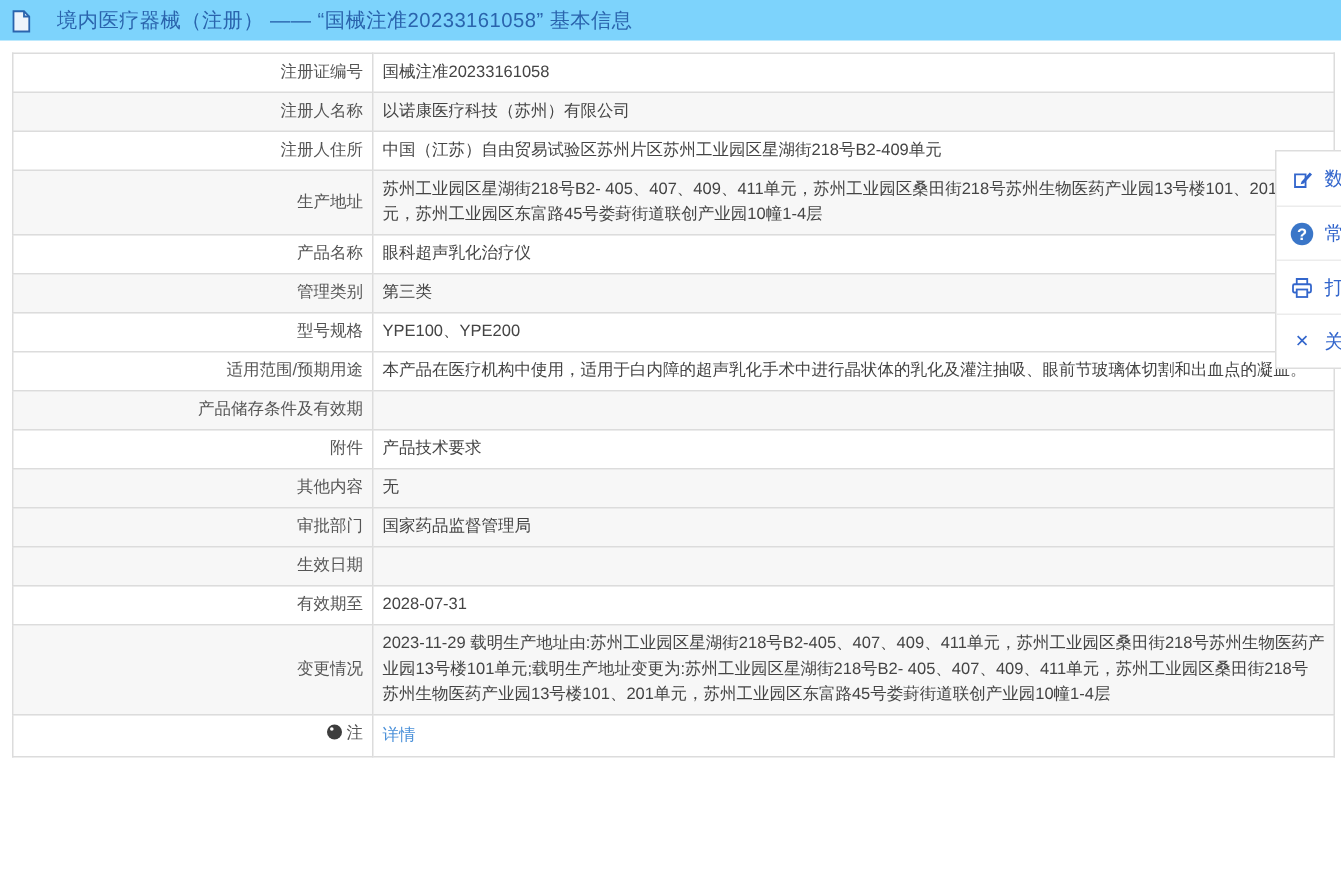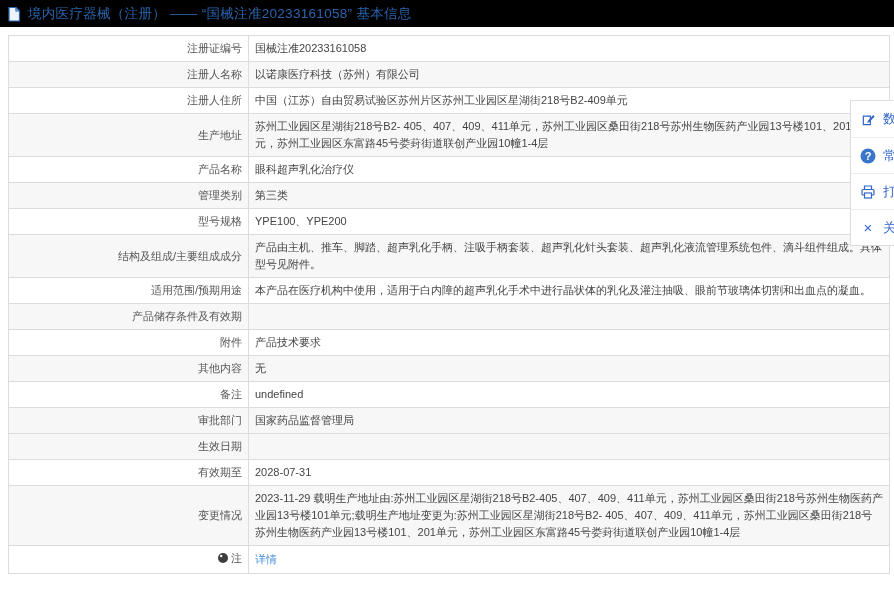--- a/index.html
+++ b/index.html
@@ -2,21 +2,21 @@
 <html><head>
 <meta charset="utf-8">
 <style>
   * { margin:0; padding:0; box-sizing:border-box; }
   html,body { width:894px; height:595px; background:#fff;
     font-family:"Liberation Sans","DejaVu Sans",sans-serif; }
   #screen { position:relative; width:894px; height:595px; overflow:hidden; background:#fff; }
 
   
   .page-header { position:absolute; top:0; left:0; width:894px; height:27px;
-    background:#000000; display:flex; align-items:center; padding-left:7px; gap:7px; }
+    background:#7dd3fc; display:flex; align-items:center; padding-left:7px; gap:17px; }
   .page-header .title { font-size:13.5px; color:#2a64ad; letter-spacing:.3px; }
   .doc-icon { display:inline-flex; width:14px; height:16px; }
 
   
   table.info { position:absolute; top:35px; left:8px; width:882px;
     border-collapse:collapse; table-layout:fixed; }
   table.info td { border:1px solid #dcdcdc; padding:4px 6px; line-height:17px;
     font-size:11px; vertical-align:middle; word-break:break-all; }
   td.label-cell { width:240px; text-align:right; color:#555; }
   td.value-cell { color:#444; text-align:left; }
@@ -73,43 +73,35 @@
           <td class="value-cell"><span>眼科超声乳化治疗仪</span></td>
         </tr>
         <tr class="alt">
           <td class="label-cell"><span>管理类别</span></td>
           <td class="value-cell"><span>第三类</span></td>
         </tr>
         <tr>
           <td class="label-cell"><span>型号规格</span></td>
           <td class="value-cell"><span>YPE100、YPE200</span></td>
         </tr>
-        <tr class="alt">
-          <td class="label-cell"><span>结构及组成/主要组成成分</span></td>
-          <td class="value-cell"><span>产品由主机、推车、脚踏、超声乳化手柄、注吸手柄套装、超声乳化针头套装、超声乳化液流管理系统包件、滴斗组件组成。具体型号见附件。</span></td>
-        </tr>
         <tr>
           <td class="label-cell"><span>适用范围/预期用途</span></td>
           <td class="value-cell"><span>本产品在医疗机构中使用，适用于白内障的超声乳化手术中进行晶状体的乳化及灌注抽吸、眼前节玻璃体切割和出血点的凝血。</span></td>
         </tr>
         <tr class="alt">
           <td class="label-cell"><span>产品储存条件及有效期</span></td>
           <td class="value-cell"><span></span></td>
         </tr>
         <tr>
           <td class="label-cell"><span>附件</span></td>
           <td class="value-cell"><span>产品技术要求</span></td>
         </tr>
         <tr class="alt">
           <td class="label-cell"><span>其他内容</span></td>
           <td class="value-cell"><span>无</span></td>
-        </tr>
-        <tr>
-          <td class="label-cell"><span>备注</span></td>
-          <td class="value-cell"><span>undefined</span></td>
         </tr>
         <tr class="alt">
           <td class="label-cell"><span>审批部门</span></td>
           <td class="value-cell"><span>国家药品监督管理局</span></td>
         </tr>
         <tr class="alt">
           <td class="label-cell"><span>生效日期</span></td>
           <td class="value-cell"><span></span></td>
         </tr>
         <tr>

